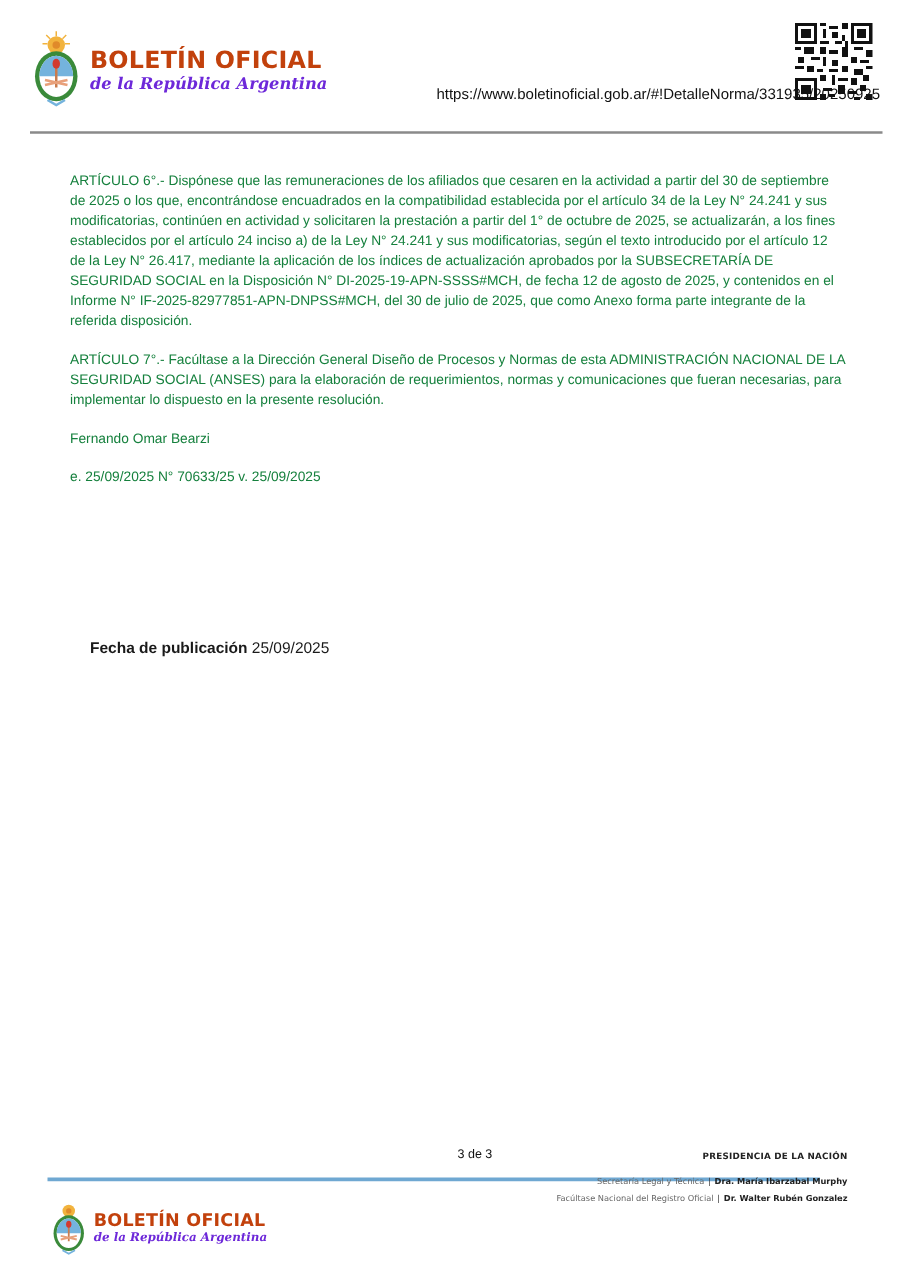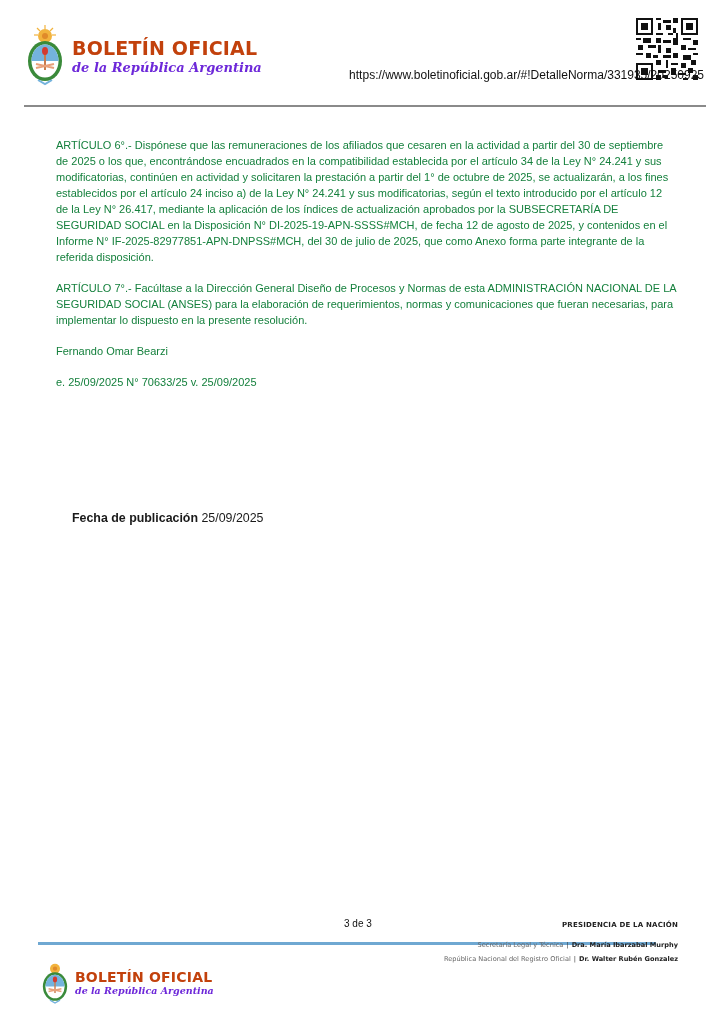--- a/index.html
+++ b/index.html
@@ -9,21 +9,21 @@
     .brand-text { margin-left: 6px; line-height: 1; }
     .brand-title { font-family: "DejaVu Sans", sans-serif; font-weight: bold; color: #c2410c; letter-spacing: 0.2px; }
     .brand-sub { font-family: "DejaVu Serif", serif; font-style: italic; color: #6d28d9; font-weight: bold; }
     .header-rule { left: 24px; top: 105px; width: 682px; height: 2px; background: #8a8a8a; }
     .url { top: 68px; right: 20px; font-size: 12px; color: #111; font-family: "Liberation Sans", sans-serif; }
     .qr { left: 636px; top: 18px; width: 62px; height: 62px; }
     .content { left: 56px; top: 137px; width: 620px; font-size: 11px; line-height: 16px; color: #15803d; }
     .content p { margin: 0 0 15px 0; }
     .pub { left: 56px; top: 511px; font-size: 12.4px; margin-left: 16px; }
     .pub b { font-weight: bold; }
-    .page-num { left: 344px; top: 918px; font-size: 10px; color: #111; }
+    .page-num { left: 366px; top: 918px; font-size: 10px; color: #111; }
     .footer-rule { left: 38px; top: 942px; width: 618px; height: 3px; background: #6fa8d2; }
     .footer-right { right: 46px; top: 921px; text-align: right; font-family: "DejaVu Sans", sans-serif; color: #333; }
     .pres { font-size: 7px; font-weight: bold; color: #222; margin-bottom: 12px; letter-spacing: 0.2px; }
     .fline { font-size: 6.6px; color: #666; margin-bottom: 6px; }
     .fline .sep { color: #333; margin: 0 3px; }
     .fline b { color: #222; font-weight: bold; }
   </style>
 </head>
 <body>
 
@@ -148,15 +148,15 @@
     <div class="brand-sub" style="font-size:9.5px; margin-top:2px;">de la República Argentina</div>
   </div>
 </div>
 
 <div class="abs footer-right">
   <div class="pres">PRESIDENCIA DE LA NACIÓN</div>
   <div class="fline">
     <span>Secretaría Legal y Técnica</span><span class="sep">|</span><b>Dra. María Ibarzabal Murphy</b>
   </div>
   <div class="fline">
-    <span>República Nacional del Registro Oficial</span><span class="sep">|</span><b>Dr. Walter Rubén Gonzalez</b>
+    <span>Facúltase Nacional del Registro Oficial</span><span class="sep">|</span><b>Dr. Walter Rubén Gonzalez</b>
   </div>
 </div>
 
 </body></html>

